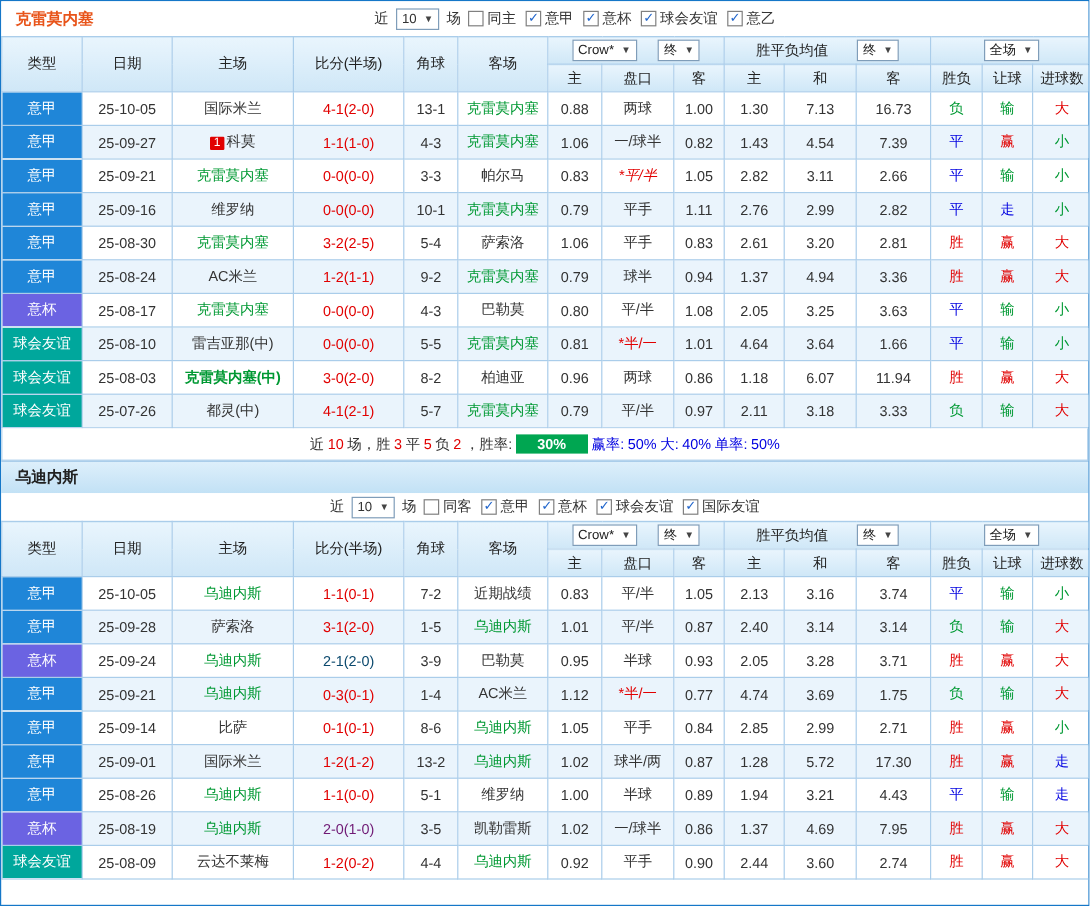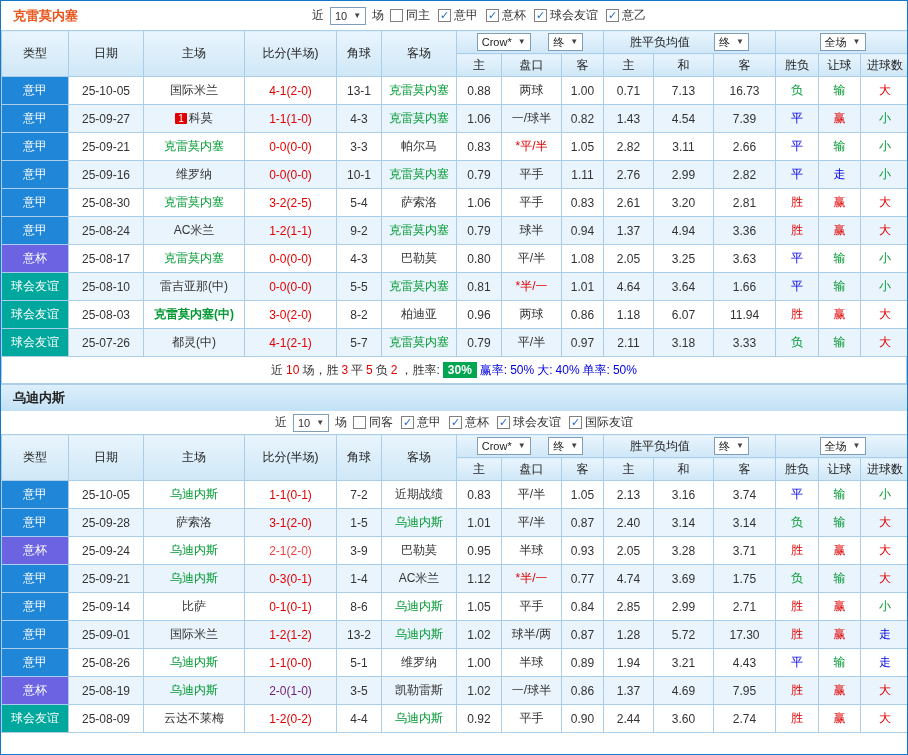--- a/index.html
+++ b/index.html
@@ -61,21 +61,21 @@
   .grid tbody tr:nth-child(even) td { background:#eaf4fc; }
   .hgrp { display:flex; align-items:center; justify-content:space-evenly; padding:0 2px; }
   .ct { color:#fff; }
   .hbadge { background:#e10000; color:#fff; font-size:10px; padding:0 3px; margin-right:2px; border-radius:1px; }
 
   
   .summary {
     height:27px; display:flex; align-items:center; justify-content:center; gap:3px;
     border:1px solid #aacdea; border-top:0; background:#fff;
   }
-  .badge-green { background:#00a651; color:#fff; padding:1px 5px; font-weight:bold; }
+  .badge-green { background:#00a651; color:#fff; padding:1px 18px; font-weight:bold; }
 </style>
 </head>
 <body>
 
 <div class="window">
 
 
   <div class="teamrow">
     <span class="team1">克雷莫内塞</span>
     <div class="filters">
@@ -183,21 +183,21 @@
         <tr>
           <td class="ct" style="background: rgb(31, 134, 216);">意甲</td>
           <td>25-10-05</td>
           <td><span style="color: rgb(51, 51, 51);">国际米兰</span></td>
           <td style="color: rgb(225, 0, 0);">4-1(2-0)</td>
           <td>13-1</td>
           <td><span style="color: rgb(0, 153, 51);">克雷莫内塞</span></td>
           <td>0.88</td>
           <td>两球</td>
           <td>1.00</td>
-          <td>0.71</td>
+          <td>1.30</td>
           <td>7.13</td>
           <td>16.73</td>
           <td style="color: rgb(0, 153, 51);">负</td>
           <td style="color: rgb(0, 153, 51);">输</td>
           <td style="color: rgb(225, 0, 0);">大</td>
         </tr>
         <tr>
           <td class="ct" style="background: rgb(31, 134, 216);">意甲</td>
           <td>25-09-27</td>
           <td><span class="hbadge">1</span><span style="color: rgb(51, 51, 51);">科莫</span></td>
@@ -215,21 +215,21 @@
           <td style="color: rgb(0, 153, 51);">小</td>
         </tr>
         <tr>
           <td class="ct" style="background: rgb(31, 134, 216);">意甲</td>
           <td>25-09-21</td>
           <td><span style="color: rgb(0, 153, 51);">克雷莫内塞</span></td>
           <td style="color: rgb(225, 0, 0);">0-0(0-0)</td>
           <td>3-3</td>
           <td><span style="color: rgb(51, 51, 51);">帕尔马</span></td>
           <td>0.83</td>
-          <td style="color: rgb(225, 0, 0);">*平/半</td>
+          <td style="color: rgb(225, 0, 0); font-style: italic;">*平/半</td>
           <td>1.05</td>
           <td>2.82</td>
           <td>3.11</td>
           <td>2.66</td>
           <td style="color: rgb(0, 0, 224);">平</td>
           <td style="color: rgb(0, 153, 51);">输</td>
           <td style="color: rgb(0, 153, 51);">小</td>
         </tr>
         <tr>
           <td class="ct" style="background: rgb(31, 134, 216);">意甲</td>
@@ -508,21 +508,21 @@
           <td>3.14</td>
           <td>3.14</td>
           <td style="color: rgb(0, 153, 51);">负</td>
           <td style="color: rgb(0, 153, 51);">输</td>
           <td style="color: rgb(225, 0, 0);">大</td>
         </tr>
         <tr>
           <td class="ct" style="background: rgb(107, 99, 226);">意杯</td>
           <td>25-09-24</td>
           <td><span style="color: rgb(0, 153, 51);">乌迪内斯</span></td>
-          <td style="color: #ef4444;">2-1(2-0)</td>
+          <td style="color: #0c4a6e;">2-1(2-0)</td>
           <td>3-9</td>
           <td><span style="color: rgb(51, 51, 51);">巴勒莫</span></td>
           <td>0.95</td>
           <td>半球</td>
           <td>0.93</td>
           <td>2.05</td>
           <td>3.28</td>
           <td>3.71</td>
           <td style="color: rgb(225, 0, 0);">胜</td>
           <td style="color: rgb(225, 0, 0);">赢</td>

